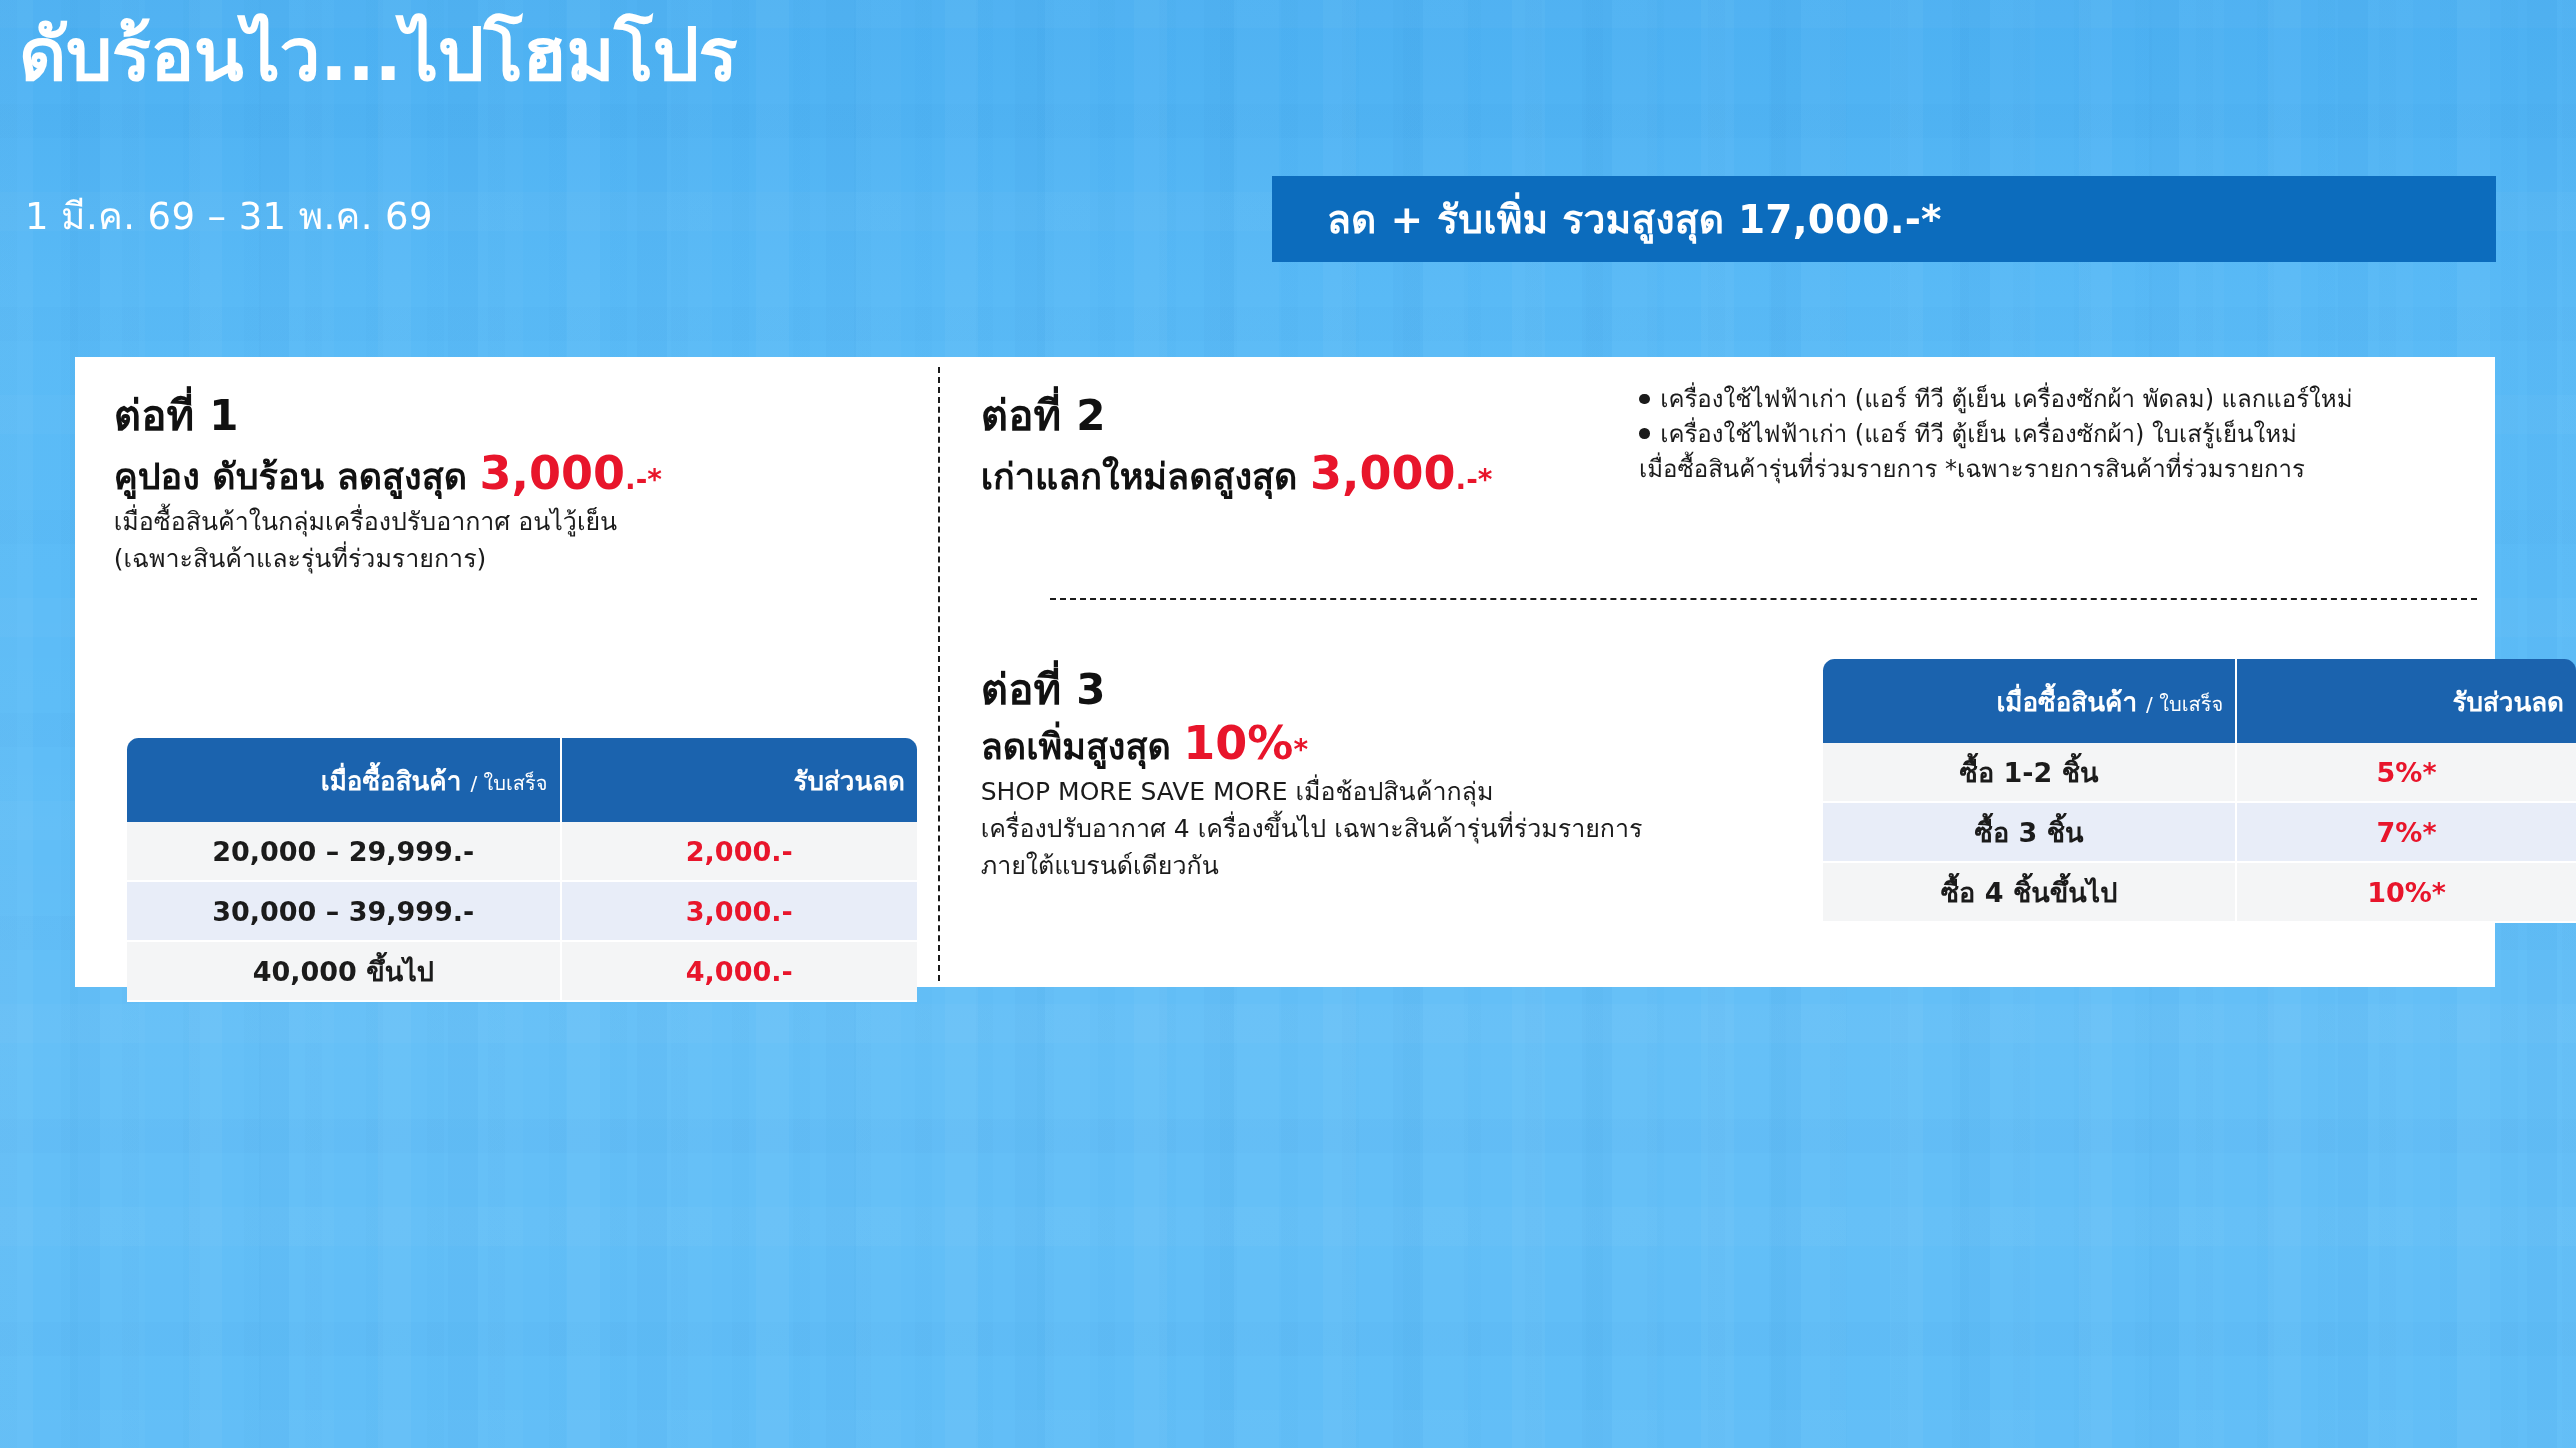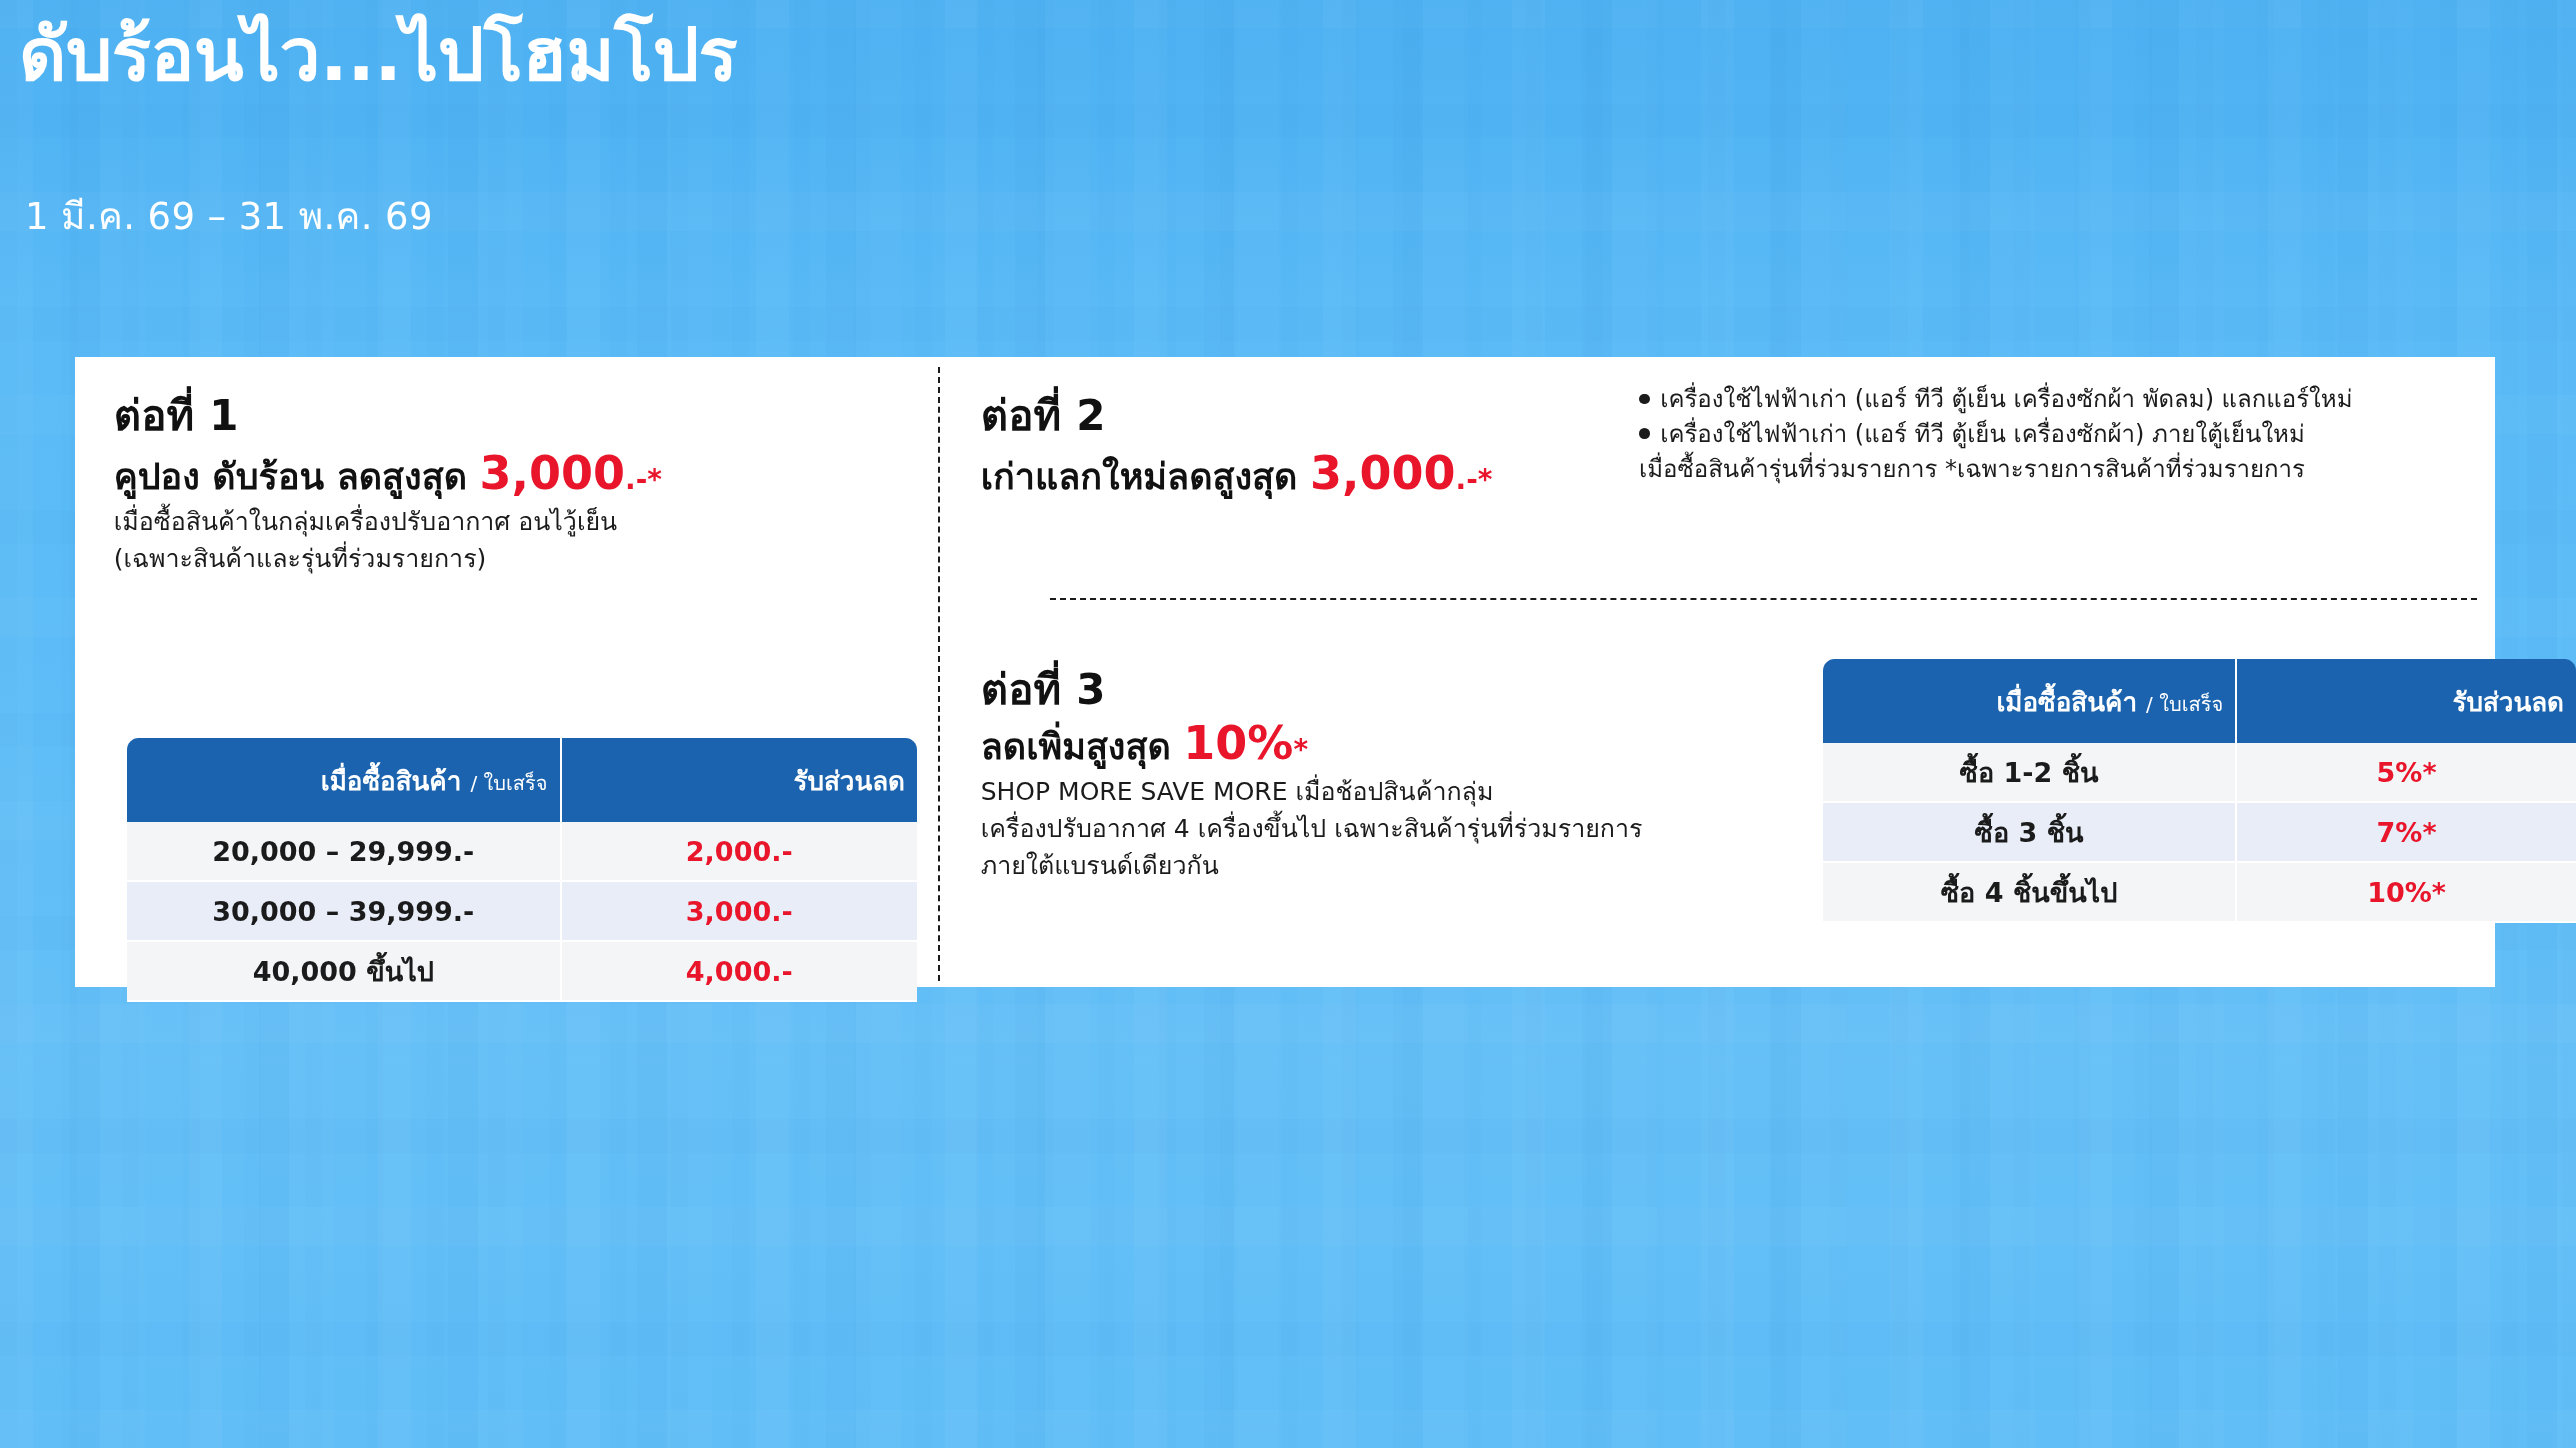--- a/index.html
+++ b/index.html
@@ -241,20 +241,23 @@
 </style>
 </head>
 <body>
 
 <div id="banner">
   <div id="bg-texture"></div>
 
   <div id="headline">ดับร้อนไว...ไปโฮมโปร</div>
   <div id="daterange">1 มี.ค. 69 – 31 พ.ค. 69</div>
 
+  <div id="promo-badge">
+    <span id="promo-badge-text">ลด + รับเพิ่ม รวมสูงสุด 17,000.-*</span>
+  </div>
 
   <div id="card">
     <div id="vertical-divider"></div>
 
     <div class="panel" id="panel-left">
       <div class="offer-no" id="offer1-no">ต่อที่ 1</div>
 
       <div class="offer-headline" id="offer1-head">
         <span>คูปอง ดับร้อน ลดสูงสุด</span>
         <span class="amount">3,000</span><span class="amount-suffix">.-*</span>
@@ -300,21 +303,21 @@
       <div class="offer-headline" id="offer2-head">
         <span>เก่าแลกใหม่ลดสูงสุด</span>
         <span class="amount">3,000</span><span class="amount-suffix">.-*</span>
       </div>
 
       <div id="offer2-bullets">
         <div class="bullet-line">
           <span class="bullet-dot"></span><span>เครื่องใช้ไฟฟ้าเก่า (แอร์ ทีวี ตู้เย็น เครื่องซักผ้า พัดลม) แลกแอร์ใหม่</span>
         </div>
         <div class="bullet-line">
-          <span class="bullet-dot"></span><span>เครื่องใช้ไฟฟ้าเก่า (แอร์ ทีวี ตู้เย็น เครื่องซักผ้า) ภายใตู้เย็นใหม่</span>
+          <span class="bullet-dot"></span><span>เครื่องใช้ไฟฟ้าเก่า (แอร์ ทีวี ตู้เย็น เครื่องซักผ้า) ใบเสรู้เย็นใหม่</span>
         </div>
         <div class="bullet-line">เมื่อซื้อสินค้ารุ่นที่ร่วมรายการ *เฉพาะรายการสินค้าที่ร่วมรายการ</div>
       </div>
 
       <div id="horiz-divider"></div>
 
       <div class="offer-no" id="offer3-no">ต่อที่ 3</div>
 
       <div class="offer-headline" id="offer3-head">
         <span>ลดเพิ่มสูงสุด</span>

